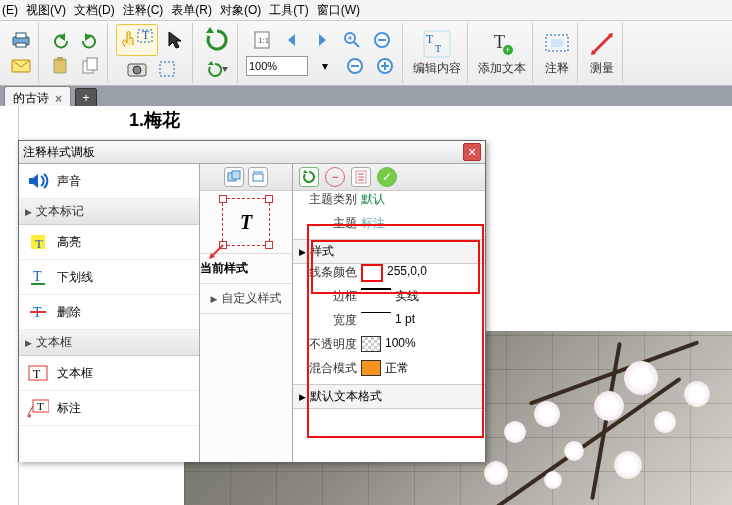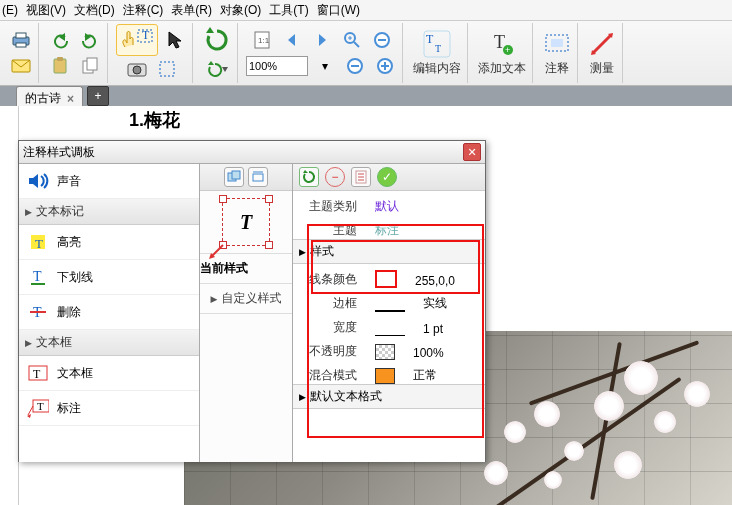--- a/index.html
+++ b/index.html
@@ -7,21 +7,21 @@
 .menubar{height:20px;background:#f5f5f5;display:flex;align-items:center;padding-left:2px;border-bottom:1px solid #ccc}
 .menubar span{margin:0 8px 0 0;cursor:default}
 .toolbar{height:60px;background:linear-gradient(#f8f8f8,#ececec);border-bottom:1px solid #b8b8b8;display:flex;padding:2px 4px;gap:4px}
 .tgroup{display:flex;flex-direction:column;align-items:center;justify-content:center;padding:0 4px;border-right:1px solid #ccc}
 .tgroup:last-child{border-right:none}
 .trow{display:flex;gap:4px;align-items:center}
 .tbtn{width:24px;height:24px;display:flex;align-items:center;justify-content:center;border:1px solid transparent;border-radius:3px}
 .biggrp{display:flex;flex-direction:column;align-items:center;justify-content:center;padding:2px 6px;border-right:1px solid #ccc;gap:2px}
 .biggrp .lbl{font-size:12px;color:#333}
 .zoombox{width:56px;height:18px;border:1px solid #999;background:#fff;font-size:11px;padding:0 2px}
-.tabbar{height:24px;background:#9aa0a7;display:flex;align-items:flex-start;padding-left:16px}
+.tabbar{height:24px;background:#9aa0a7;display:flex;align-items:center;padding-left:4px}
 .tab{background:#f4f4f4;border:1px solid #888;border-bottom:none;padding:3px 8px;font-size:12px;display:flex;align-items:center;gap:6px;border-radius:3px 3px 0 0}
 .tab .x{color:#777;font-weight:bold}
 .addtab{width:20px;height:18px;background:#555;border:1px solid #333;margin-left:4px;display:flex;align-items:center;justify-content:center;color:#fff;border-radius:2px}
 .docarea{position:absolute;left:0;top:106px;right:0;bottom:0;background:#fff}
 .docpage{position:absolute;left:18px;top:0;right:0;bottom:0;background:#fff;border-left:1px solid #ccc}
 .doctitle{position:absolute;left:110px;top:2px;font-weight:bold;font-size:18px}
 .photo{position:absolute;left:165px;top:225px;width:560px;height:175px;background:linear-gradient(135deg,#6b6b63 0%,#8a8880 40%,#b5b3ab 70%,#d9d6cd 100%);overflow:hidden}
 .brick{position:absolute;inset:0;background-image:repeating-linear-gradient(0deg,rgba(0,0,0,.25) 0 1px,transparent 1px 34px),repeating-linear-gradient(90deg,rgba(0,0,0,.2) 0 1px,transparent 1px 46px);opacity:.6}
 .blossom{position:absolute;border-radius:50%;background:radial-gradient(circle,#fff 40%,#f3e8ea 70%,transparent 72%)}
 .branch{position:absolute;background:#3a2b20;border-radius:2px}
@@ -39,21 +39,21 @@
 .pmid .tbar{height:26px;background:linear-gradient(#f4f4f4,#e4e4e4);border-bottom:1px solid #ccc;display:flex;align-items:center;justify-content:center;gap:4px}
 .pmid .preview{flex:0 0 62px;display:flex;align-items:center;justify-content:center;border-bottom:1px solid #ddd}
 .pmid .prevbox{width:46px;height:46px;border:1px dashed #c33;display:flex;align-items:center;justify-content:center;position:relative}
 .pmid .prevbox .t{font:italic bold 20px Georgia,serif}
 .handle{position:absolute;width:6px;height:6px;border:1px solid #c33;background:#fff}
 .pmid .lab{text-align:left;font-weight:bold;padding:6px 0;border-bottom:1px solid #ddd}
 .pmid .lab2{text-align:center;padding:6px 0;color:#444;border-bottom:1px solid #ddd;display:flex;align-items:center;justify-content:center;gap:4px}
 .pright{flex:1;background:#fff;display:flex;flex-direction:column}
 .pright .tbar{height:26px;background:linear-gradient(#f4f4f4,#e4e4e4);border-bottom:1px solid #ccc;display:flex;align-items:center;gap:6px;padding:0 6px}
 .circle{width:18px;height:18px;border-radius:50%;display:flex;align-items:center;justify-content:center;border:1px solid}
-.proprow{display:flex;align-items:flex-end;height:24px;padding:0 4px;gap:18px;font-size:12px}
+.proprow{display:flex;align-items:flex-start;height:24px;padding:0 4px;gap:4px;font-size:12px}
 .proprow .k{width:60px;text-align:right;color:#333}
 .swatch{width:18px;height:14px;border:1px solid #333}
 .redbox{position:absolute;border:2px solid #e11;pointer-events:none}
 .mini{width:18px;height:18px;display:flex;align-items:center;justify-content:center;border:1px solid #aaa;border-radius:3px;background:#fafafa;font-size:11px}
 svg{display:block}
 </style>
 </head>
 <body>
 
 <div class="menubar">
@@ -399,21 +399,21 @@
               <rect x="2" y="1" width="10" height="12" fill="#fff" stroke="#c99"></rect>
               <line x1="4" y1="4" x2="10" y2="4" stroke="#c55"></line>
               <line x1="4" y1="7" x2="10" y2="7" stroke="#c55"></line>
               <line x1="4" y1="10" x2="10" y2="10" stroke="#c55"></line>
             </svg>
           </div>
         <div class="circle" style="border-color:#6b6;background:#7c4;color:#fff">✓</div>
       </div>
       <div class="proprow">
         <span class="k">主题类别</span>
-        <span style="color:#6d28d9">默认</span>
+        <span style="color:#15803d">默认</span>
       </div>
       <div class="proprow">
         <span class="k">主题</span>
         <span style="color:#6aa">标注</span>
       </div>
       <div class="hdr" style="background:#f4f4f4;border-top:1px solid #ccc;border-bottom:1px solid #ccc;padding:3px 6px;display:flex;align-items:center;gap:4px">
         <span class="tri" style="font-size:9px">▶</span>
         <span>样式</span>
       </div>
       <div style="position:relative">

